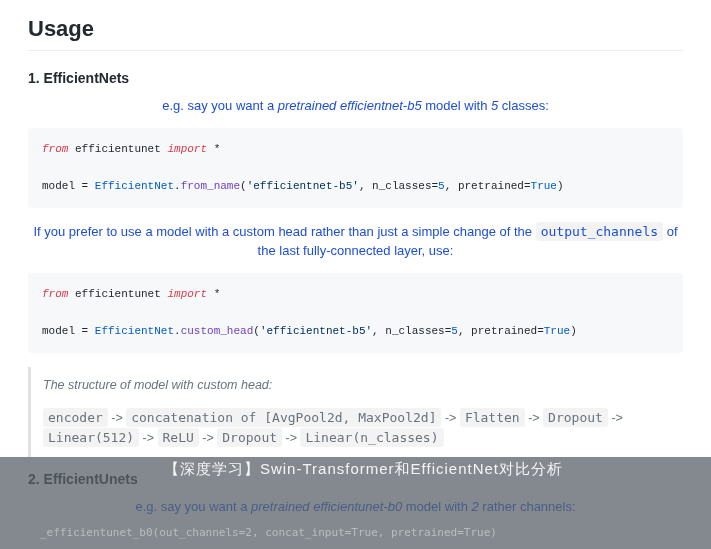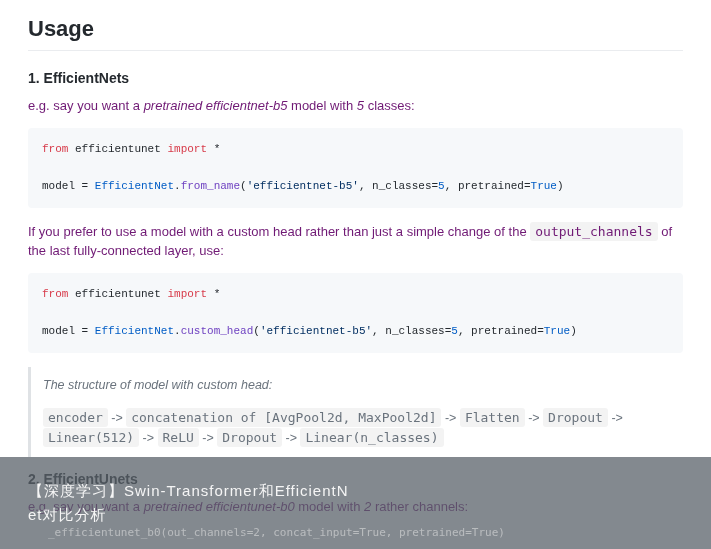--- a/index.html
+++ b/index.html
@@ -1,32 +1,32 @@
 <!DOCTYPE html>
 <html><head>
 <meta charset="utf-8">
 <style>
 * { margin: 0; padding: 0; box-sizing: border-box; }
 body { font-family: -apple-system, BlinkMacSystemFont, "Segoe UI", Helvetica, Arial, sans-serif; background: #fff; width: 711px; height: 549px; overflow: hidden; position: relative; color: #24292e; }
 .content { padding: 16px 28px; }
 h2.usage { font-size: 22px; font-weight: 600; margin-bottom: 19px; padding-bottom: 8px; border-bottom: 1px solid #eaecef; }
 h3.sub { font-size: 14px; font-weight: 600; margin-top: 14px; margin-bottom: 10px; }
-p.para { font-size: 13px; line-height: 1.5; margin-bottom: 12px; color: #701a75; }
+p.para { font-size: 13px; line-height: 1.5; margin-bottom: 12px; color: #1d4ed8; text-align: center; }
 em { font-style: italic; }
 .code-block { background: #f6f8fa; border-radius: 4px; padding: 12px 14px; font-family: "SFMono-Regular", Consolas, "Liberation Mono", Menlo, monospace; font-size: 11px; line-height: 1.7; margin-bottom: 14px; white-space: pre-wrap; overflow-x: auto; }
-.kw-red { color: #d73a49; }
+.kw-red { color: #d73a49; font-style: italic; }
 .kw-blue { color: #005cc5; }
 .kw-purple { color: #6f42c1; }
 .kw-str { color: #032f62; }
 .inline-code { font-family: "SFMono-Regular", Consolas, monospace; font-size: 13px; background: #f3f3f3; padding: 2px 5px; border-radius: 3px; }
 .quote-block { border-left: 3px solid #dfe2e5; padding: 8px 12px; margin-bottom: 14px; color: #6a737d; font-size: 12.5px; line-height: 1.6; }
 .quote-block .qhead { font-style: italic; margin-bottom: 13px; }
-.overlay { position: absolute; left: 0; right: 0; bottom: 0; height: 92px; background: rgba(90,98,106,0.75); display: flex; flex-direction: column; justify-content: center; padding-left: 28px; }
+.overlay { position: absolute; left: 0; right: 0; bottom: 0; height: 92px; background: rgba(90,98,106,0.75); display: flex; flex-direction: row; justify-content: center; padding-left: 16px; }
 .overlay .line1, .overlay .line2 { color: #f5f5f5; font-size: 15px; font-family: "Microsoft YaHei", "PingFang SC", sans-serif; letter-spacing: 1px; line-height: 1.6; }
-.overlay .ghost-code { position: absolute; left: 48px; bottom: 10px; font-family: "SFMono-Regular", Consolas, monospace; font-size: 11px; color: rgba(230,230,230,0.55); white-space: nowrap; }
+.overlay .ghost-code { position: absolute; left: 40px; bottom: 10px; font-family: "SFMono-Regular", Consolas, monospace; font-size: 11px; color: rgba(230,230,230,0.55); white-space: nowrap; }
 </style>
 </head>
 <body>
 
 <div class="content">
 
   <h2 class="usage">Usage</h2>
 
   <h3 class="sub">1. EfficientNets</h3>
 

